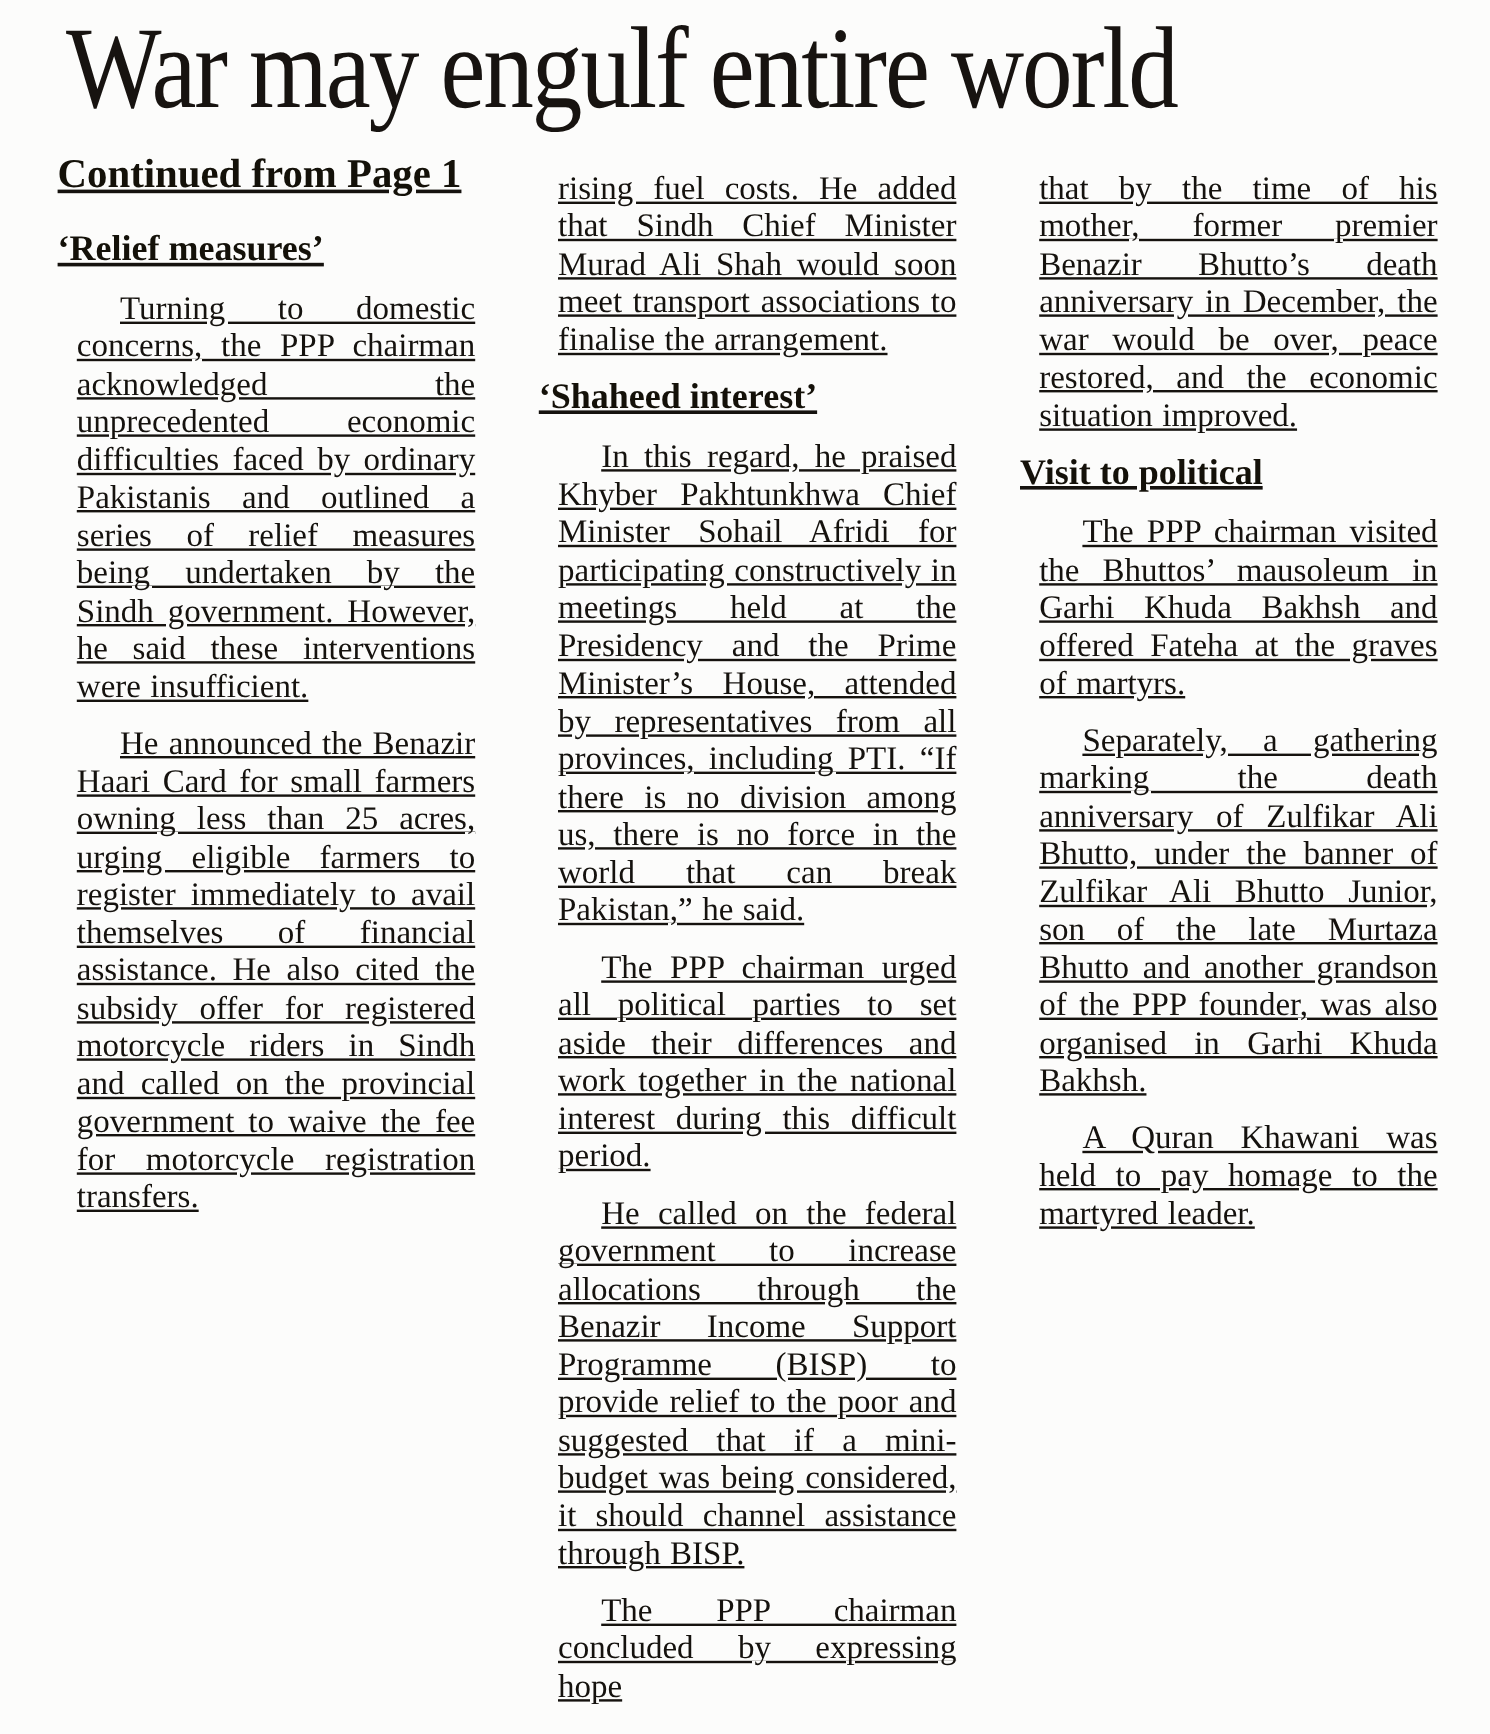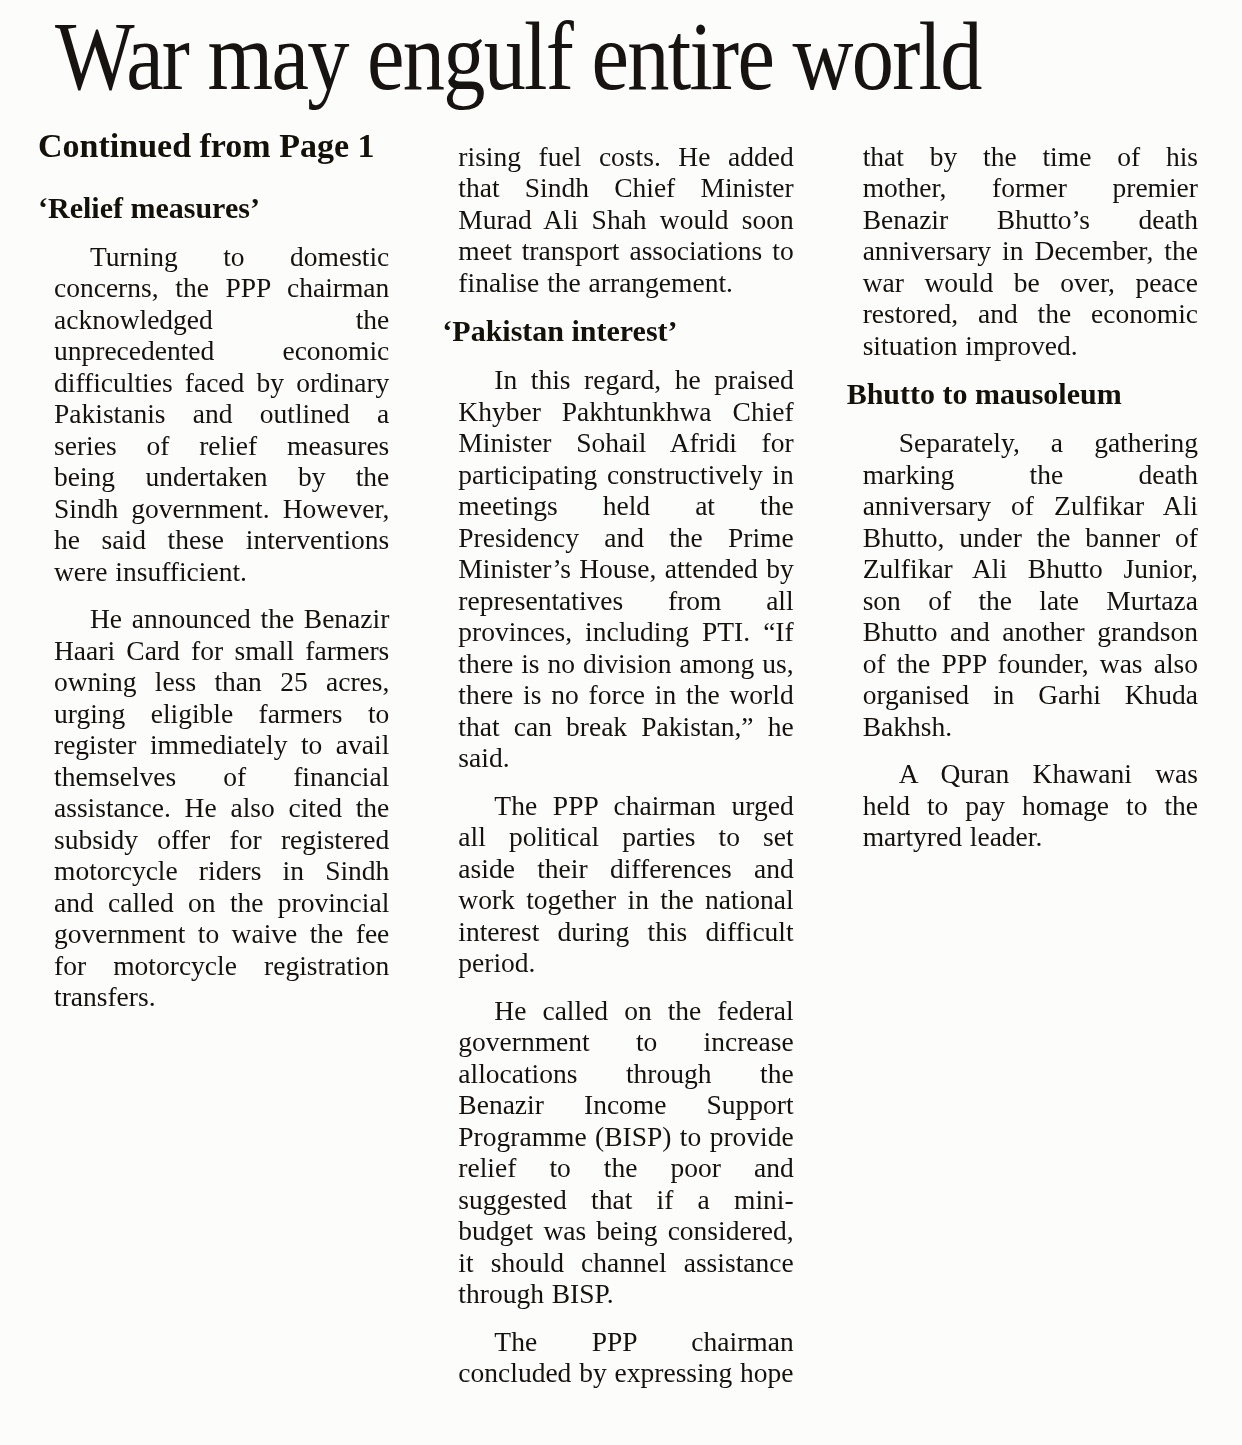--- a/index.html
+++ b/index.html
@@ -24,22 +24,23 @@
     margin: 8px 0 0 55px;
     letter-spacing: -2px;
     white-space: nowrap;
     transform: scaleX(0.87);
     transform-origin: left top;
     color: #171310;
   }
   .columns {
     display: flex;
     gap: 37px;
-    padding: 18px 28px 0 38px;
+    padding: 18px 28px 0 48px;
     box-sizing: border-box;
+    text-decoration: underline;
   }
   .col {
     flex: 1 1 0;
     min-width: 0;
   }
   .kicker {
     font-size: 34px;
     font-weight: bold;
     margin: 2px 0 26px 0;
     letter-spacing: 0;
@@ -75,28 +76,29 @@
 
     <div class="col">
       <h2 class="kicker">Continued from Page 1</h2>
       <h3 class="subhead">‘Relief measures’</h3>
       <p class="para indent">Turning to domestic concerns, the PPP chairman acknowledged the unprecedented economic difficulties faced by ordinary Pakistanis and outlined a series of relief measures being undertaken by the Sindh government. However, he said these interventions were insufficient.</p>
       <p class="para indent">He announced the Benazir Haari Card for small farmers owning less than 25 acres, urging eligible farmers to register immediately to avail themselves of financial assistance. He also cited the subsidy offer for registered motorcycle riders in Sindh and called on the provincial government to waive the fee for motorcycle registration transfers.</p>
     </div>
 
     <div class="col">
       <p class="para">rising fuel costs. He added that Sindh Chief Minister Murad Ali Shah would soon meet transport associations to finalise the arrangement.</p>
-      <h3 class="subhead">‘Pakistan interest’</h3>
+      <h3 class="subhead">‘Shaheed interest’</h3>
       <p class="para indent">In this regard, he praised Khyber Pakhtunkhwa Chief Minister Sohail Afridi for participating constructively in meetings held at the Presidency and the Prime Minister’s House, attended by representatives from all provinces, including PTI. “If there is no division among us, there is no force in the world that can break Pakistan,” he said.</p>
       <p class="para indent">The PPP chairman urged all political parties to set aside their differences and work together in the national interest during this difficult period.</p>
       <p class="para indent">He called on the federal government to increase allocations through the Benazir Income Support Programme (BISP) to provide relief to the poor and suggested that if a mini-budget was being considered, it should channel assistance through BISP.</p>
       <p class="para indent">The PPP chairman concluded by expressing hope</p>
     </div>
 
     <div class="col">
       <p class="para">that by the time of his mother, former premier Benazir Bhutto’s death anniversary in December, the war would be over, peace restored, and the economic situation improved.</p>
-      <h3 class="subhead">Bhutto to mausoleum</h3>
+      <h3 class="subhead">Visit to political</h3>
+      <p class="para indent">The PPP chairman visited the Bhuttos’ mausoleum in Garhi Khuda Bakhsh and offered Fateha at the graves of martyrs.</p>
       <p class="para indent">Separately, a gathering marking the death anniversary of Zulfikar Ali Bhutto, under the banner of Zulfikar Ali Bhutto Junior, son of the late Murtaza Bhutto and another grandson of the PPP founder, was also organised in Garhi Khuda Bakhsh.</p>
       <p class="para indent">A Quran Khawani was held to pay homage to the martyred leader.</p>
     </div>
 
   </div>
 </div>
 
 </body></html>

